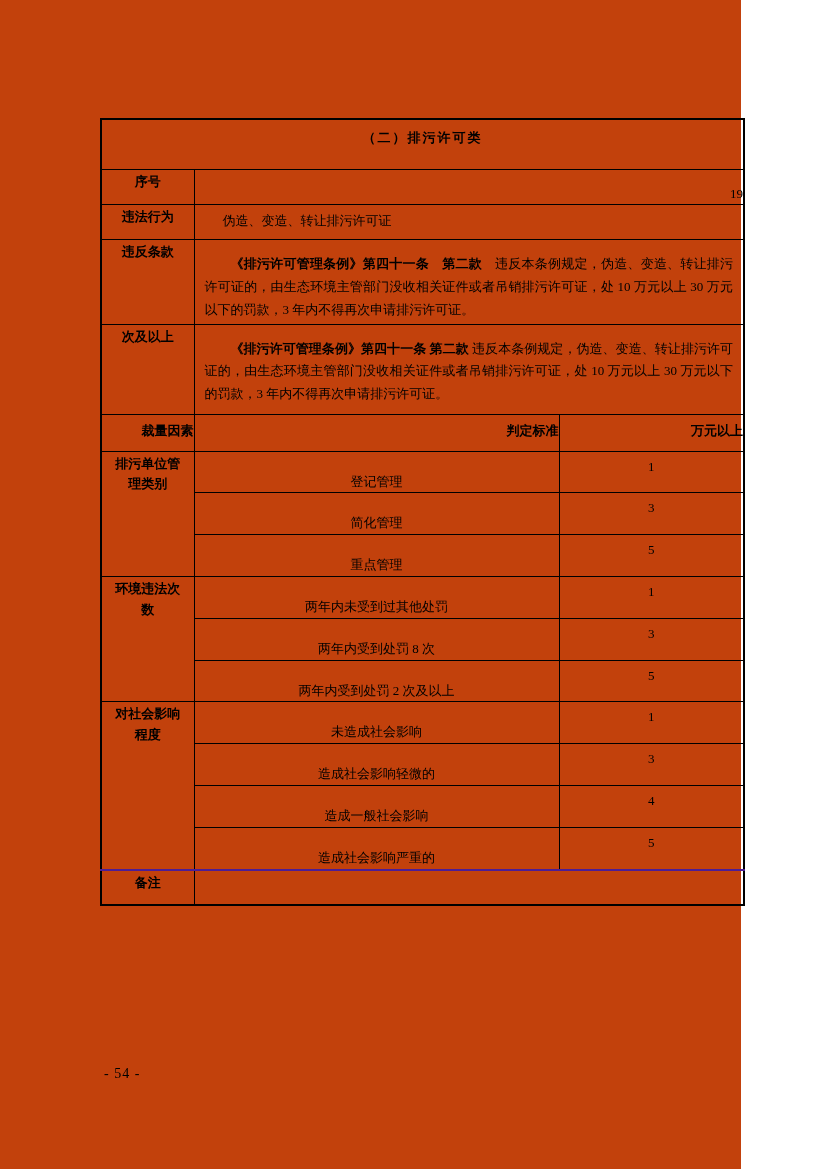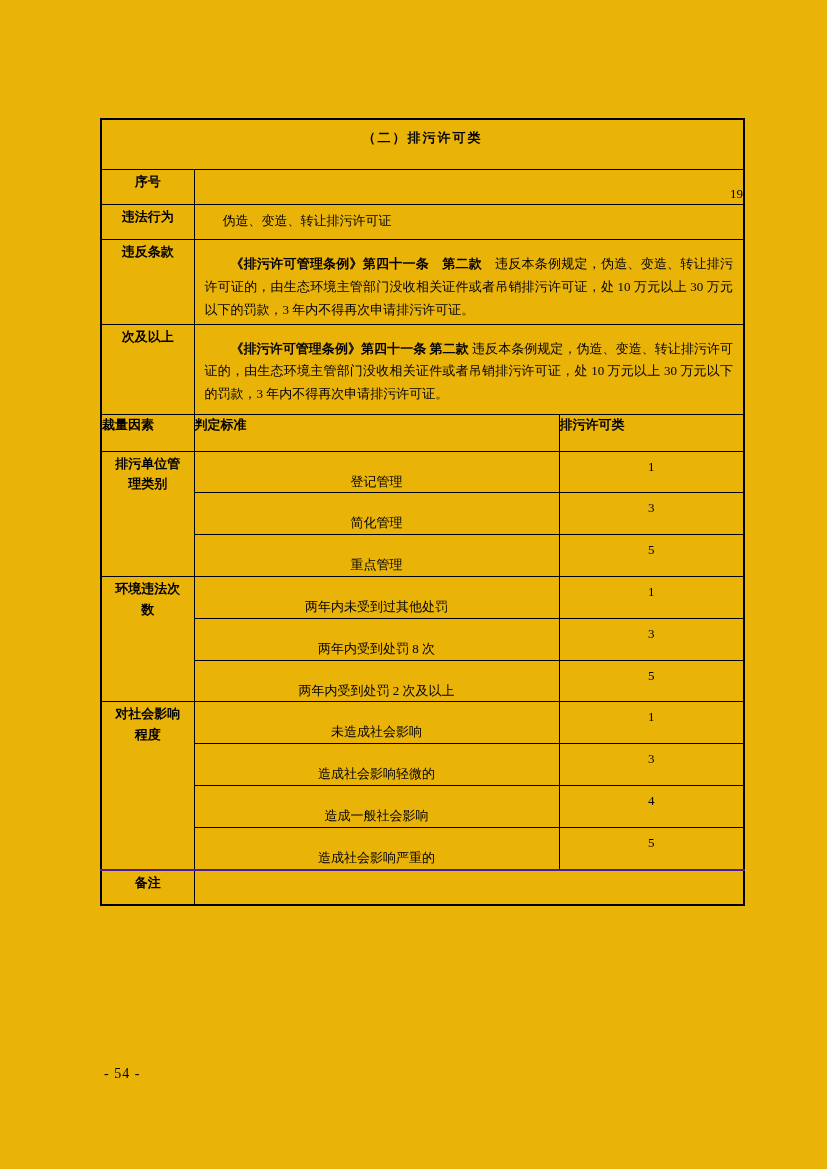--- a/index.html
+++ b/index.html
@@ -6,22 +6,22 @@
   html, body {
     width: 827px; height: 1169px;
     background: #ffffff;
     font-family: "Liberation Serif", "DejaVu Serif", serif;
     color: #000000;
     position: relative;
     overflow: hidden;
   }
   .page {
     position: absolute; left: 0; top: 0;
-    width: 827px; height: 1169px;
-    background: #eab308;
+    width: 741px; height: 1169px;
+    background: #c2410c;
   }
   table.doc-table {
     position: absolute;
     left: 100px; top: 118px;
     width: 643px;
     border-collapse: collapse;
     table-layout: fixed;
     border: 2px solid #000000;
   }
   table.doc-table td {
@@ -79,23 +79,24 @@
     vertical-align: top;
   }
   td.para-cell .para {
     text-indent: 2em;
     line-height: 1.75;
     font-size: 13px;
     margin-top: 10px;
   }
   .bold-seg { font-weight: bold; }
   td.head-cell {
-    text-align: left;
+    text-align: right;
     font-weight: bold;
     font-size: 13.5px;
+    padding-top: 6px;
     vertical-align: top;
   }
   td.criteria-cell {
     text-align: center;
     padding-top: 20px;
     font-size: 13px;
     vertical-align: top;
   }
   td.level-cell {
     text-align: center;
@@ -148,21 +149,21 @@
     <tr class="r-yiju">
       <td class="label-cell">次及以上</td>
       <td class="para-cell" colspan="2">
         <div class="para"><span class="bold-seg">《排污许可管理条例》第四十一条 第二款</span><span> 违反本条例规定，伪造、变造、转让排污许可证的，由生态环境主管部门没收相关证件或者吊销排污许可证，处 10 万元以上 30 万元以下的罚款，3 年内不得再次申请排污许可证。</span></div>
       </td>
     </tr>
 
     <tr class="r-head">
       <td class="head-cell">裁量因素</td>
       <td class="head-cell">判定标准</td>
-      <td class="head-cell">排污许可类</td>
+      <td class="head-cell">万元以上</td>
     </tr>
 
     <tr class="r-m36">
       <td class="label-cell" rowspan="3">排污单位管理类别</td>
       <td class="criteria-cell">登记管理</td>
       <td class="level-cell">1</td>
     </tr>
     <tr class="r-m36">
       <td class="criteria-cell">简化管理</td>
       <td class="level-cell">3</td>

